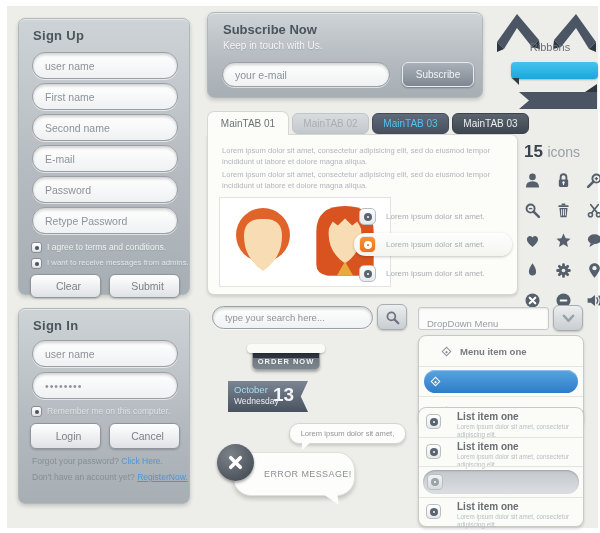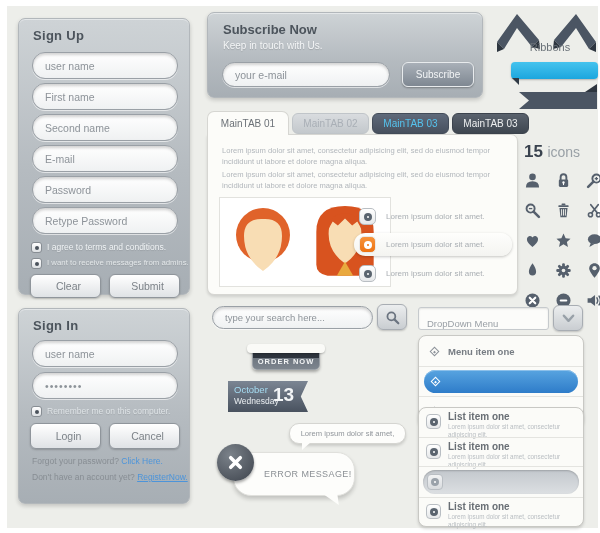--- a/index.html
+++ b/index.html
@@ -80,35 +80,35 @@
 
   
   .sq-btn{position:absolute;width:30px;height:26px;border-radius:6px;border:1px solid #a8adb3;
           background:linear-gradient(#eceeef,#c9cdd1);display:flex;align-items:center;justify-content:center;box-shadow:0 1px 2px rgba(0,0,0,.2);}
   .dd-field{position:absolute;left:418px;top:307px;width:131px;height:23px;background:#fcfcfa;border:1px solid #c6cacd;
             border-radius:3px;display:flex;align-items:flex-end;padding:0 8px;box-shadow:inset 0 1px 2px rgba(0,0,0,.1);}
   .dd-field .ph{font-size:9.5px;color:#9aa0a6;}
 
   .menu{position:absolute;left:418px;top:335px;width:166px;background:#fbfbf8;border:1px solid #c8c8c4;
         border-radius:8px;box-shadow:0 2px 3px rgba(0,0,0,.15);}
-  .menu-row{position:relative;height:30px;display:flex;align-items:center;gap:10px;padding-left:12px;border-top:1px solid #e4e4e0;}
+  .menu-row{position:relative;height:30px;display:flex;align-items:center;gap:10px;padding-left:24px;border-top:1px solid #e4e4e0;}
   .menu-row:first-child{border-top:none;}
   .menu-label{font-size:9.5px;font-weight:bold;color:#767c83;}
   .diamond{width:7px;height:7px;border:1.5px solid #8b9199;transform:rotate(45deg);position:relative;flex:0 0 auto;}
   .diamond::after{content:"";position:absolute;left:2px;top:2px;width:2px;height:2px;background:#8b9199;}
   .menu-row.active{padding:0;border-top:1px solid #e4e4e0;}
   .menu-pill{position:absolute;left:5px;top:3px;right:5px;bottom:3px;border-radius:12px;
              background:linear-gradient(#58a4e0,#2e7cc9);box-shadow:inset 0 1px 0 #8cc0ea;display:flex;align-items:center;padding-left:8px;}
   .menu-pill .diamond{border-color:#fff;}
   .menu-pill .diamond::after{background:#fff;}
 
   
   .listgroup{position:absolute;left:418px;top:407px;width:166px;background:#fbfbf8;border:1px solid #c8c8c4;
              border-radius:8px;box-shadow:0 2px 3px rgba(0,0,0,.15);}
-  .lg-row{position:relative;height:29px;border-top:1px solid #e4e4e0;padding:3px 6px 0 29px;}
+  .lg-row{position:relative;height:29px;border-top:1px solid #e4e4e0;padding:3px 6px 0 38px;}
   .lg-row:first-child{border-top:none;}
   .lg-row .bullet{position:absolute;left:7px;top:6px;width:15px;height:15px;border-radius:4px;}
   .lg-title{font-size:10px;font-weight:bold;color:#686e74;line-height:1.2;}
   .lg-sub{font-size:6.3px;color:#b9bec2;line-height:1.2;}
   .lg-row.active{height:31px;padding:0;}
   .lg-pill{position:absolute;left:4px;top:3px;right:4px;bottom:3px;border-radius:12px;
            background:linear-gradient(#c3c8cd,#dcdfe2);box-shadow:inset 0 1px 2px rgba(0,0,0,.2);}
   .lg-pill .bullet{position:absolute;left:4px;top:4px;width:16px;height:16px;background:linear-gradient(#f2f3f4,#d8dbde);}
   .lg-pill .bullet i{background:#9aa2aa;}
 

